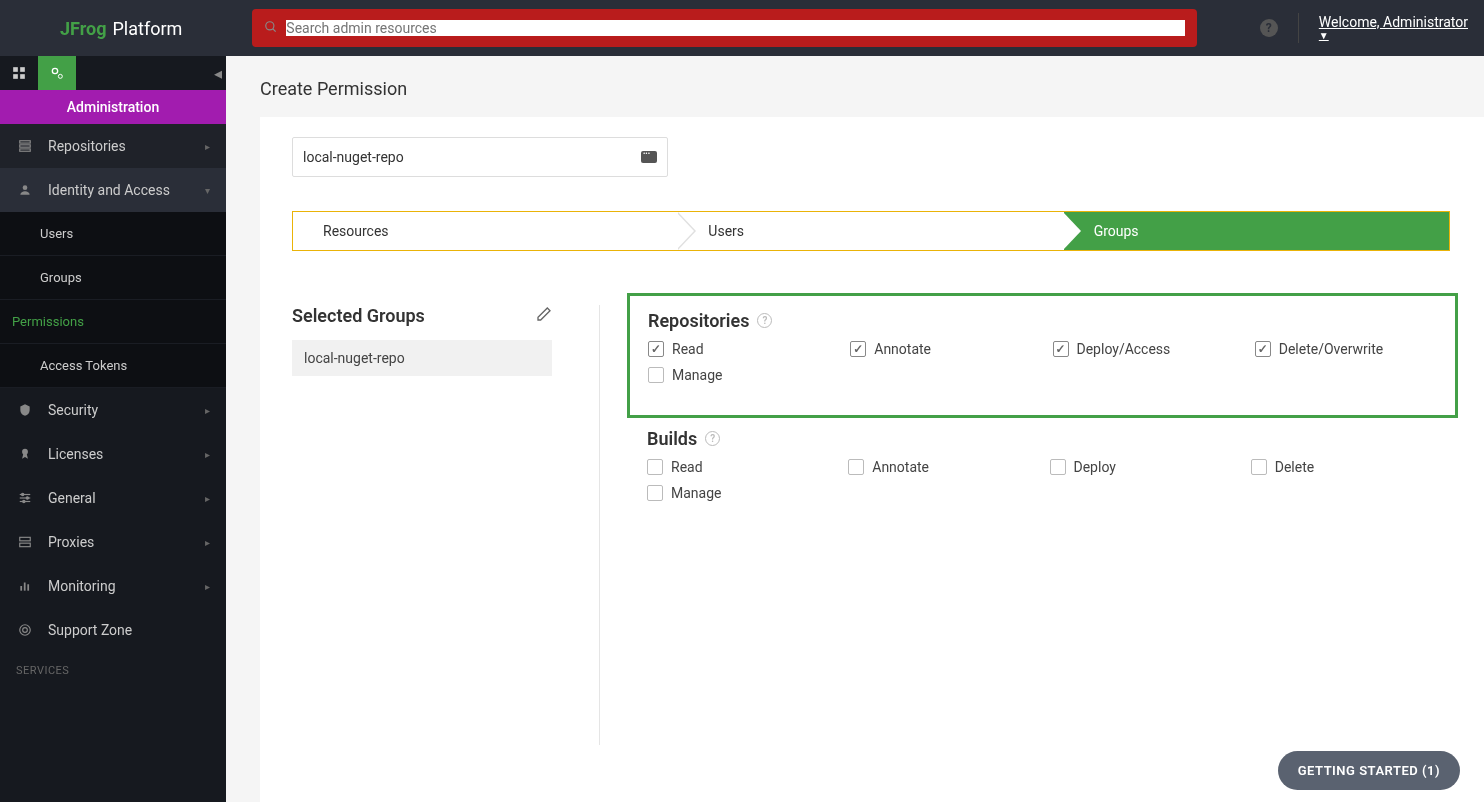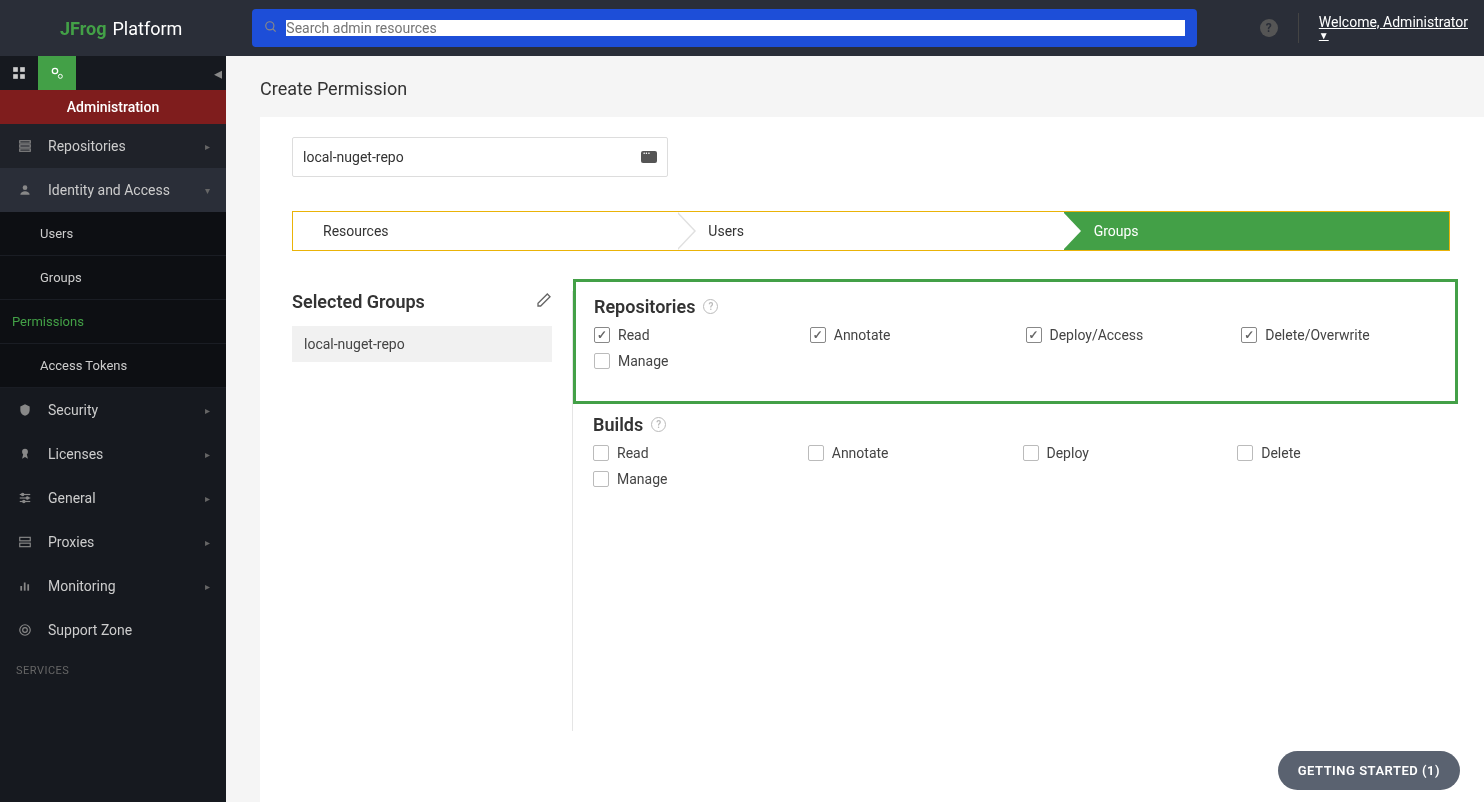--- a/index.html
+++ b/index.html
@@ -4,39 +4,39 @@
 <style>
 * { margin: 0; padding: 0; box-sizing: border-box; font-family: -apple-system, BlinkMacSystemFont, "Segoe UI", Roboto, Arial, sans-serif; }
 body { width: 1484px; height: 802px; overflow: hidden; background: #f5f5f5; }
 
 
 .header { height: 56px; background: #2a2e38; display: flex; align-items: center; padding: 0 16px; }
 .logo { display: flex; align-items: baseline; gap: 2px; font-size: 18px; font-weight: 600; margin-left: 44px; }
 .logo-frog { color: #43a047; font-weight: 700; }
 .logo-platform { color: #fff; font-weight: 400; margin-left: 4px; }
 .search-box { flex: 1; margin-left: 70px; margin-right: 16px; max-width: 945px; }
-.search-input-wrap { background: #1d4ed8; border-radius: 4px; height: 38px; display: flex; align-items: center; padding: 0 12px; }
+.search-input-wrap { background: #b91c1c; border-radius: 4px; height: 38px; display: flex; align-items: center; padding: 0 12px; }
 .search-icon { color: #888; margin-right: 8px; }
 .search-input { border: none; outline: none; flex: 1; font-size: 14px; color: #333; }
 .header-right { display: flex; align-items: center; gap: 20px; margin-left: auto; color: #ccc; }
 .help-icon { width: 18px; height: 18px; border-radius: 50%; background: #555; color: #2a2e38; display: flex; align-items: center; justify-content: center; font-size: 12px; font-weight: bold; }
 .divider-v { width: 1px; height: 30px; background: #444; }
 .welcome { font-size: 14px; color: #fff; display: flex; flex-direction: column; align-items: flex-start; line-height: 1.2; text-decoration: underline; }
 .chev-down { font-size: 10px; color: #fff; }
 
 
 .layout { display: flex; height: calc(100% - 56px); }
 
 
 .sidebar { width: 226px; background: #16191f; color: #ccc; display: flex; flex-direction: column; position: relative; }
 .sidebar-tabs { height: 34px; display: flex; background: #16191f; position: relative; }
 .sidebar-tab { width: 38px; height: 34px; display: flex; align-items: center; justify-content: center; }
 .sidebar-tab.active { background: #43a047; }
 .sidebar-collapse { position: absolute; right: 4px; top: 8px; color: #888; font-size: 16px; }
-.admin-label { background: #7f1d1d; color: #fff; text-align: center; padding: 9px 15px; font-size: 14px; font-weight: 500; }
+.admin-label { background: #a21caf; color: #fff; text-align: center; padding: 9px 15px; font-size: 14px; font-weight: 500; }
 .nav-list { flex: 1; overflow-y: auto; }
 .nav-item { display: flex; align-items: center; padding: 14px 16px; font-size: 14px; color: #ccc; cursor: pointer; position: relative; }
 .nav-item.dark { background: #1f2229; }
 .nav-item.active-parent { background: #2a2e38; }
 .nav-icon { width: 18px; margin-right: 14px; display: flex; align-items: center; justify-content: center; color: #888; }
 .nav-expand { margin-left: auto; color: #666; font-size: 10px; }
 .sub-list { background: #0d0f13; }
 .sub-item { padding: 14px 16px 14px 40px; font-size: 13px; color: #ccc; cursor: pointer; border-bottom: 1px solid #1a1d24; }
 .sub-item.active { color: #43a047; padding-left: 12px; }
 .sidebar-section-label { padding: 12px 16px 8px; font-size: 11px; color: #666; letter-spacing: 0.5px; }
@@ -54,21 +54,21 @@
 
 
 .step-tabs { display: flex; margin: 34px 0 0 32px; height: 40px; border: 1px solid #eab308; }
 .step-tab { flex: 1; display: flex; align-items: center; padding-left: 30px; font-size: 14px; color: #333; position: relative; background: #fff; }
 .step-tab.active { background: #43a047; color: #fff; }
 .step-arrow { position: absolute; right: -18px; top: 0; width: 0; height: 0; border-top: 19px solid transparent; border-bottom: 19px solid transparent; border-left: 18px solid #e0e0e0; z-index: 2; }
 .step-arrow::after { content: ""; position: absolute; left: -19px; top: -18px; width: 0; height: 0; border-top: 18px solid transparent; border-bottom: 18px solid transparent; border-left: 17px solid #fff; }
 .step-arrow-green { position: absolute; left: -1px; top: 0; width: 0; height: 0; border-top: 19px solid transparent; border-bottom: 19px solid transparent; border-left: 18px solid #fff; z-index: 2; }
 
 
-.perm-area { display: flex; margin-top: 40px; padding-left: 32px; }
+.perm-area { display: flex; margin-top: 54px; padding-left: 32px; gap: 27px; }
 .selected-groups { width: 260px; }
 .sg-header { display: flex; align-items: center; justify-content: space-between; margin-bottom: 14px; }
 .sg-title { font-size: 18px; font-weight: 600; color: #333; }
 .pencil { color: #666; cursor: pointer; }
 .sg-item { background: #f1f1f1; padding: 10px 12px; font-size: 14px; color: #444; }
 
 .perm-divider { width: 1px; background: #e5e5e5; margin: 0 20px; align-self: stretch; min-height: 440px; }
 
 .perm-grid { flex: 1; }
 .highlight-box { border: 3px solid #43a047; padding: 14px 18px 18px; margin-left: -20px; margin-right: -8px; margin-top: -12px; }

